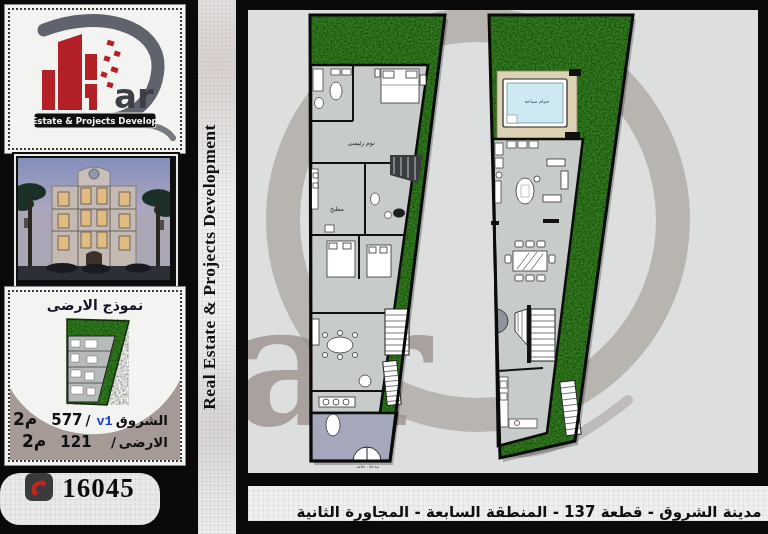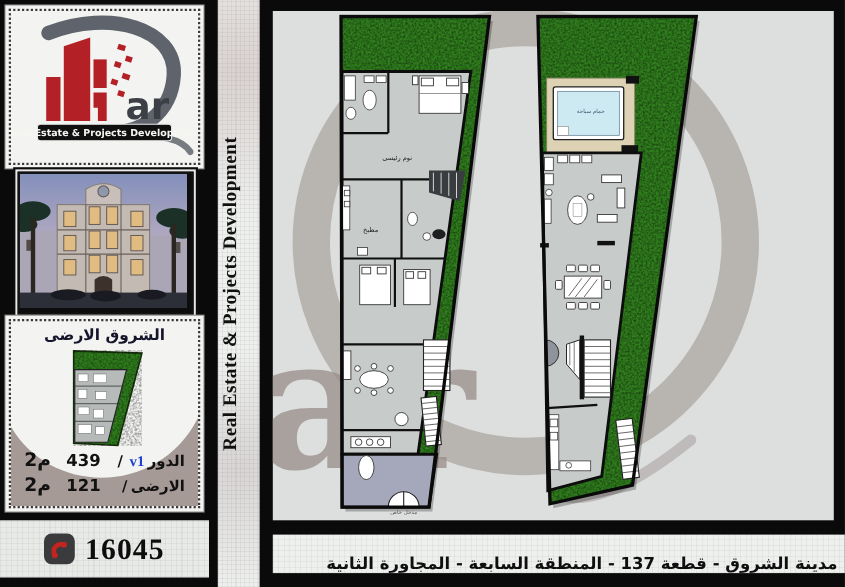--- a/index.html
+++ b/index.html
@@ -17,28 +17,28 @@
   .photo-panel{left:16px;top:156px;width:156px;height:126px;background:#0d0d0d;
     border:2px solid #111;box-shadow:0 0 0 2px #e9e9e7,0 0 0 4px #0d0d0d;}
   .site-panel{left:8px;top:290px;width:170px;height:168px;overflow:hidden;}
   .site-title{position:relative;z-index:3;text-align:center;margin-top:5px;
     font-size:14px;font-weight:bold;color:#14142b;}
   .site-thumb{position:absolute;left:50%;top:24px;transform:translateX(-50%);z-index:2;}
   .wave{position:absolute;left:0;bottom:0;width:100%;height:90px;z-index:1;}
   .rows{position:absolute;left:0;bottom:8px;width:100%;z-index:4;}
   .drow{direction:rtl;display:flex;align-items:baseline;padding:1px 12px;
     font-size:13.5px;font-weight:bold;color:#111;}
-  .drow .model{color:#1b3fd4;margin:0 3px;font-family:Liberation Serif, serif;}
+  .drow .model{color:#1b3fd4;margin:0 3px;font-family:Liberation Mono, monospace;}
   .drow .slash{margin:0 3px;}
   .drow .num{margin-inline-start:auto;margin-inline-end:14px;font-size:15px;}
   .drow .unit{margin-inline-start:0;font-size:17px;}
-  .phone-strip{position:absolute;left:0;top:473px;width:190px;height:52px;background:#e8eae8;
+  .phone-strip{position:absolute;left:0;top:473px;width:160px;height:52px;background:#e8eae8;
     background-image:repeating-linear-gradient(0deg,rgba(0,0,0,.045) 0 1px,transparent 1px 5px),
       repeating-linear-gradient(90deg,rgba(0,0,0,.045) 0 1px,transparent 1px 5px);
-    display:flex;align-items:center;justify-content:center;gap:9px;}
+    display:flex;justify-content:center;gap:9px;border-radius:20px;}
   .phone-badge{width:28px;height:28px;border-radius:7px;background:#3b3b3d;
     display:flex;align-items:center;justify-content:center;}
   .phone-number{font-family:"Liberation Serif","DejaVu Serif",serif;font-weight:bold;
     font-size:27px;color:#0d0d0d;letter-spacing:1px;}
 
   
   .vbanner{position:absolute;left:190px;top:0;width:58px;height:534px;background:#0a0a0a;}
   .vband{position:absolute;left:8px;top:0;width:38px;height:534px;background:#eef0ee;
     background-image:
       radial-gradient(circle at 50% 12%,rgba(175,150,150,.35),transparent 28%),
@@ -169,21 +169,21 @@
             <ellipse cx="120" cy="110" rx="13" ry="4.5"></ellipse>
           </g>
         <rect width="152" height="122" fill="rgba(66,58,96,0.12)"></rect>
       </svg>
     </div>
 
     <div class="panel dotted site-panel">
       <svg class="wave" viewBox="0 0 166 90" preserveAspectRatio="none">
         <path d="M0 18 C 35 80 130 82 166 10 L166 90 L0 90 Z" fill="#a69a96"></path>
       </svg>
-      <div class="site-title">الشروق الارضى</div>
+      <div class="site-title">نموذج الارضى</div>
       <svg class="site-thumb" width="104" height="92" viewBox="0 0 104 92">
         <polygon points="24,3 86,5 64,89 24,87" fill="#2f7d1d" stroke="#16320d" stroke-width="1.5"></polygon>
         <polygon points="24,3 86,5 64,89 24,87" fill="black" filter="url(#grassDark)" opacity=".45"></polygon>
         <polygon points="25,20 72,20 55,86 25,86" fill="#b6bab8" stroke="#222" stroke-width="1"></polygon>
         <g fill="#fff" stroke="#555" stroke-width="0.4">
           <rect x="28" y="24" width="9" height="7"></rect>
             <rect x="42" y="24" width="12" height="8"></rect>
           <rect x="28" y="38" width="8" height="8"></rect>
             <rect x="44" y="40" width="10" height="7"></rect>
           <rect x="28" y="54" width="10" height="7"></rect>
@@ -192,24 +192,24 @@
             <rect x="44" y="72" width="8" height="7"></rect>
         </g>
         <g stroke="#333" stroke-width="0.7">
           <line x1="25" y1="35" x2="70" y2="35"></line>
             <line x1="25" y1="51" x2="67" y2="51"></line>
             <line x1="25" y1="67" x2="62" y2="67"></line>
         </g>
       </svg>
       <div class="rows">
         <div class="drow">
-          <span>الدور</span>
+          <span>الشروق</span>
           <span class="model">v1</span>
           <span class="slash">/</span>
-          <span class="num">439</span>
+          <span class="num">577</span>
           <span class="unit">م2</span>
         </div>
         <div class="drow">
           <span>الارضى</span>
           <span class="slash">/</span>
           <span class="num">121</span>
           <span class="unit">م2</span>
         </div>
       </div>
     </div>

